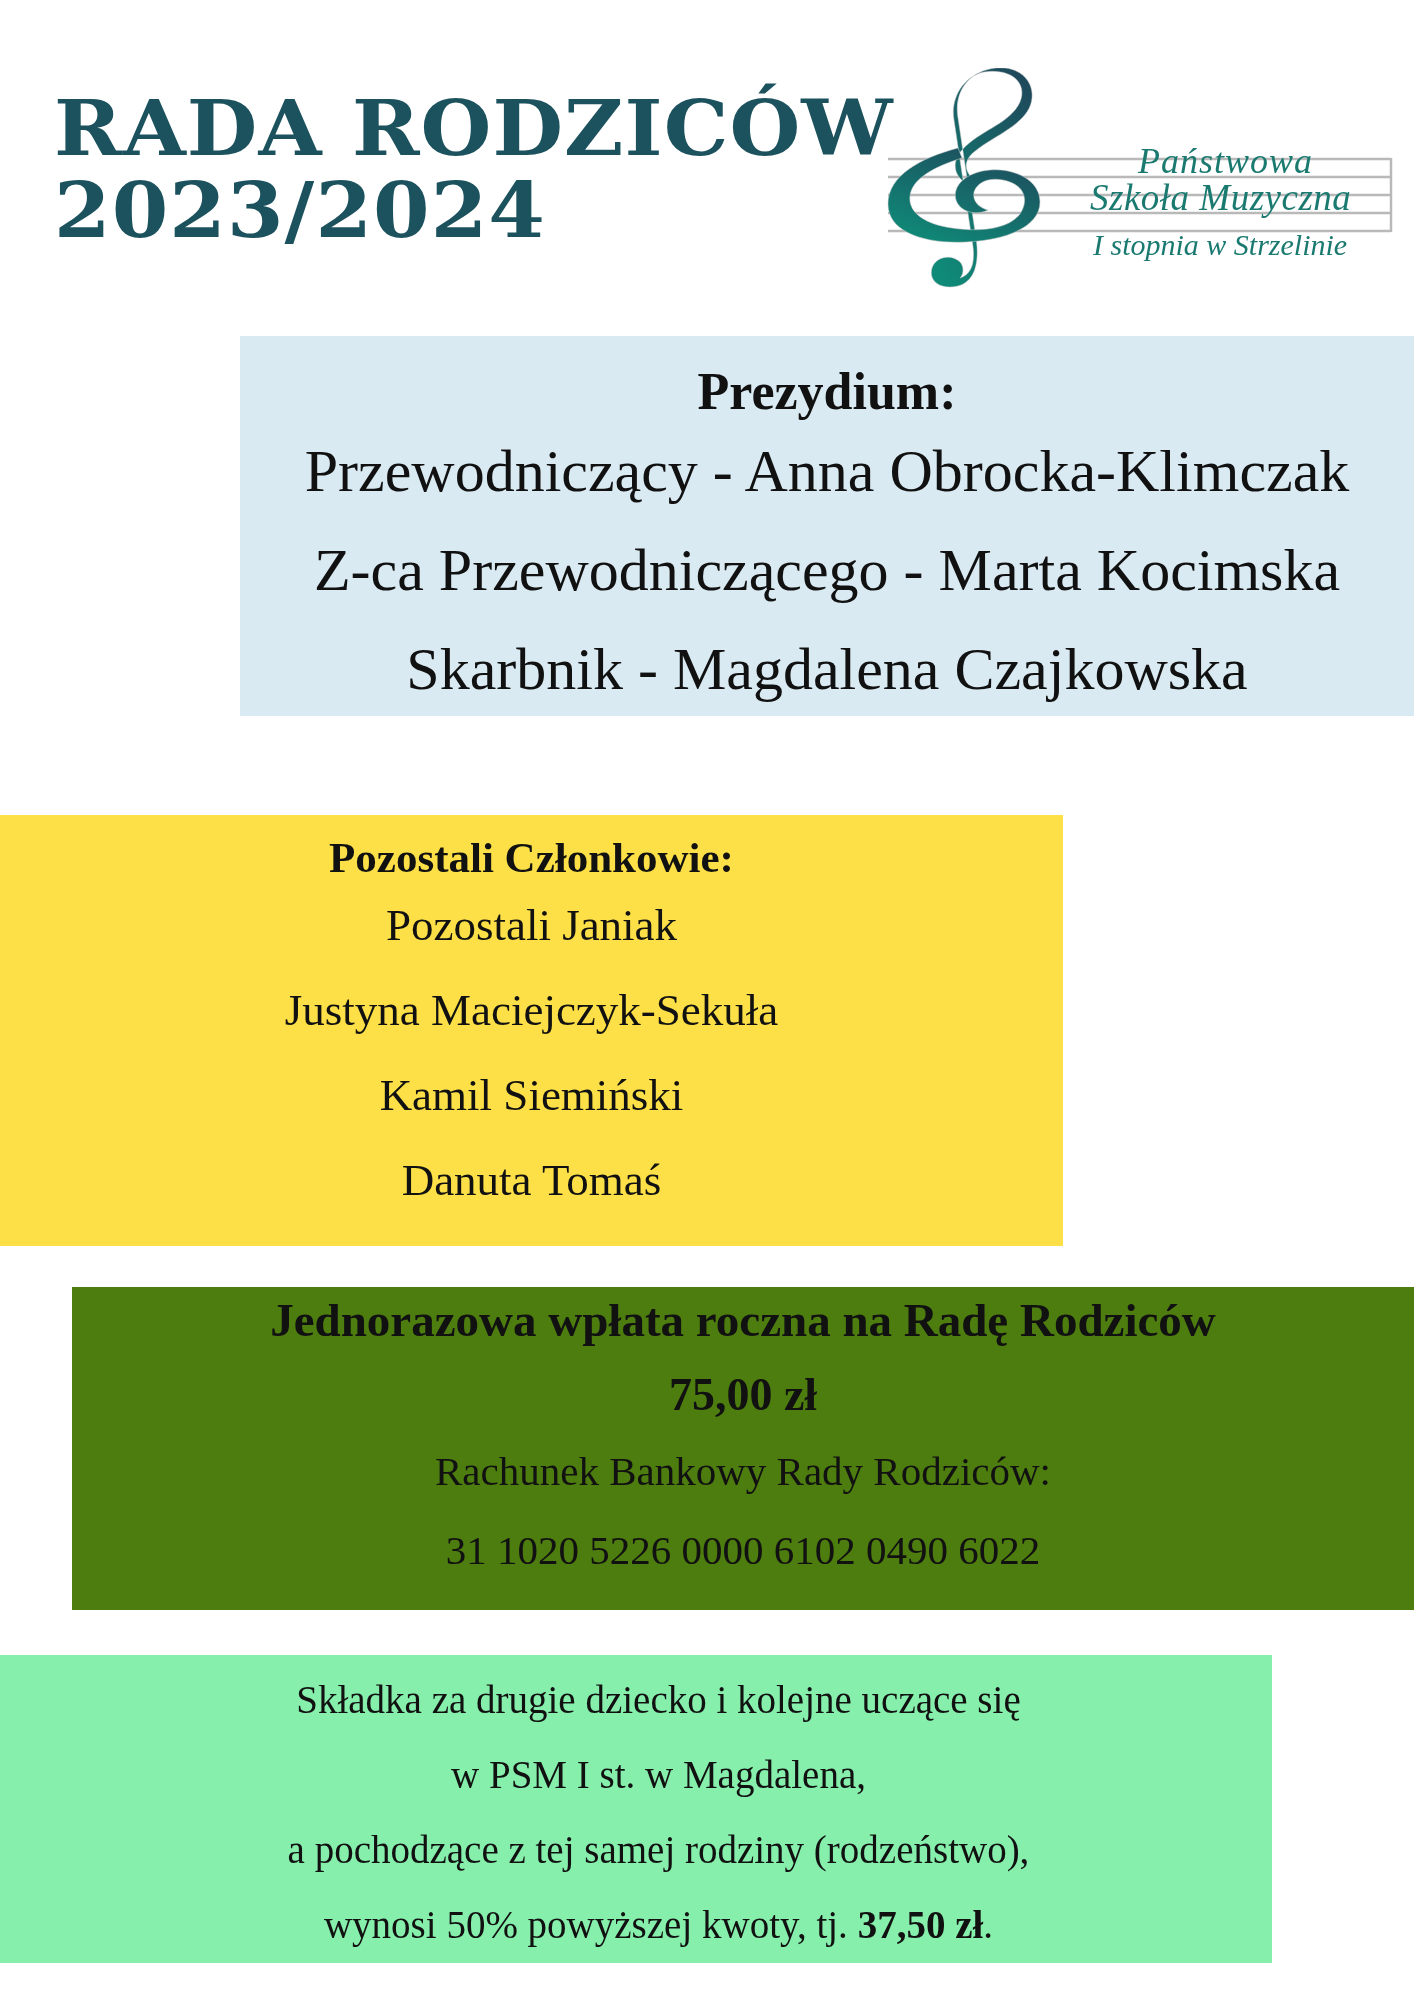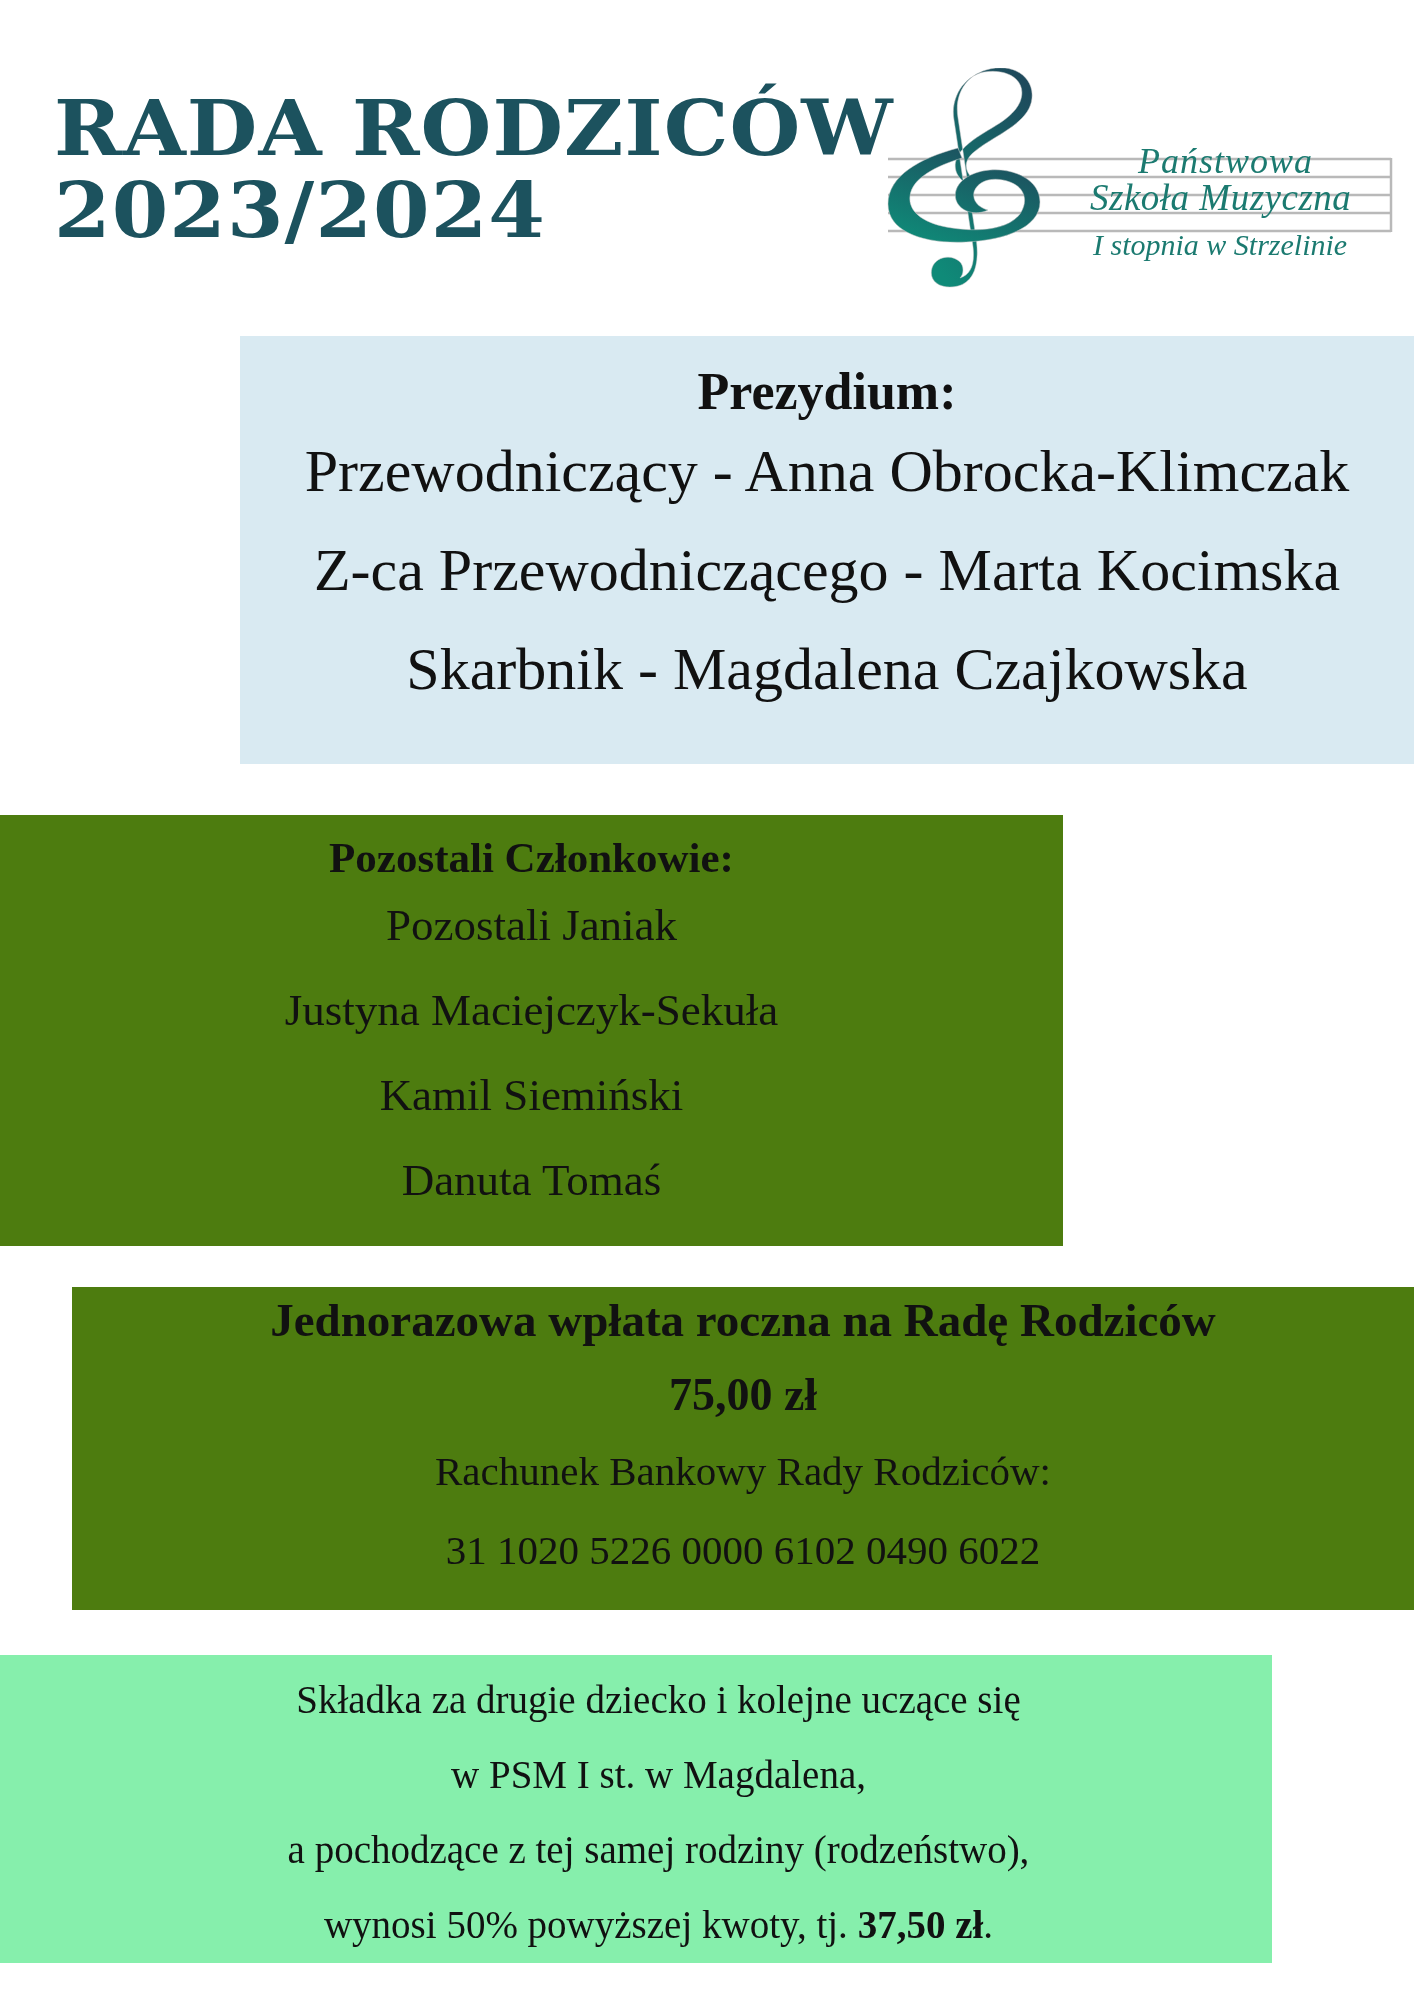--- a/index.html
+++ b/index.html
@@ -51,34 +51,34 @@
     .logo-l3 { left: 213px; top: 160px; font-size: 30px; letter-spacing: 0px; }
 
     .box {
       position: absolute;
       box-sizing: border-box;
       text-align: center;
     }
     .box p { margin: 0; white-space: nowrap; }
 
     .box-presidium {
-      left: 240px; top: 336px; width: 1174px; height: 428px;
+      left: 240px; top: 336px; width: 1174px; height: 380px;
       background: #d9eaf2;
     }
     .presidium-heading {
       font-weight: bold; font-size: 52px; line-height: 60px;
       padding-top: 26px;
     }
     .presidium-line {
       font-size: 60px; line-height: 99px;
     }
 
     .box-members {
       left: 0; top: 815px; width: 1063px; height: 431px;
-      background: #4d7c0f;
+      background: #fde047;
     }
     .members-heading {
       font-weight: bold; font-size: 43px; line-height: 50px;
       padding-top: 18px;
     }
     .member-line {
       font-size: 45px; line-height: 85px;
     }
 
     .box-payment {

